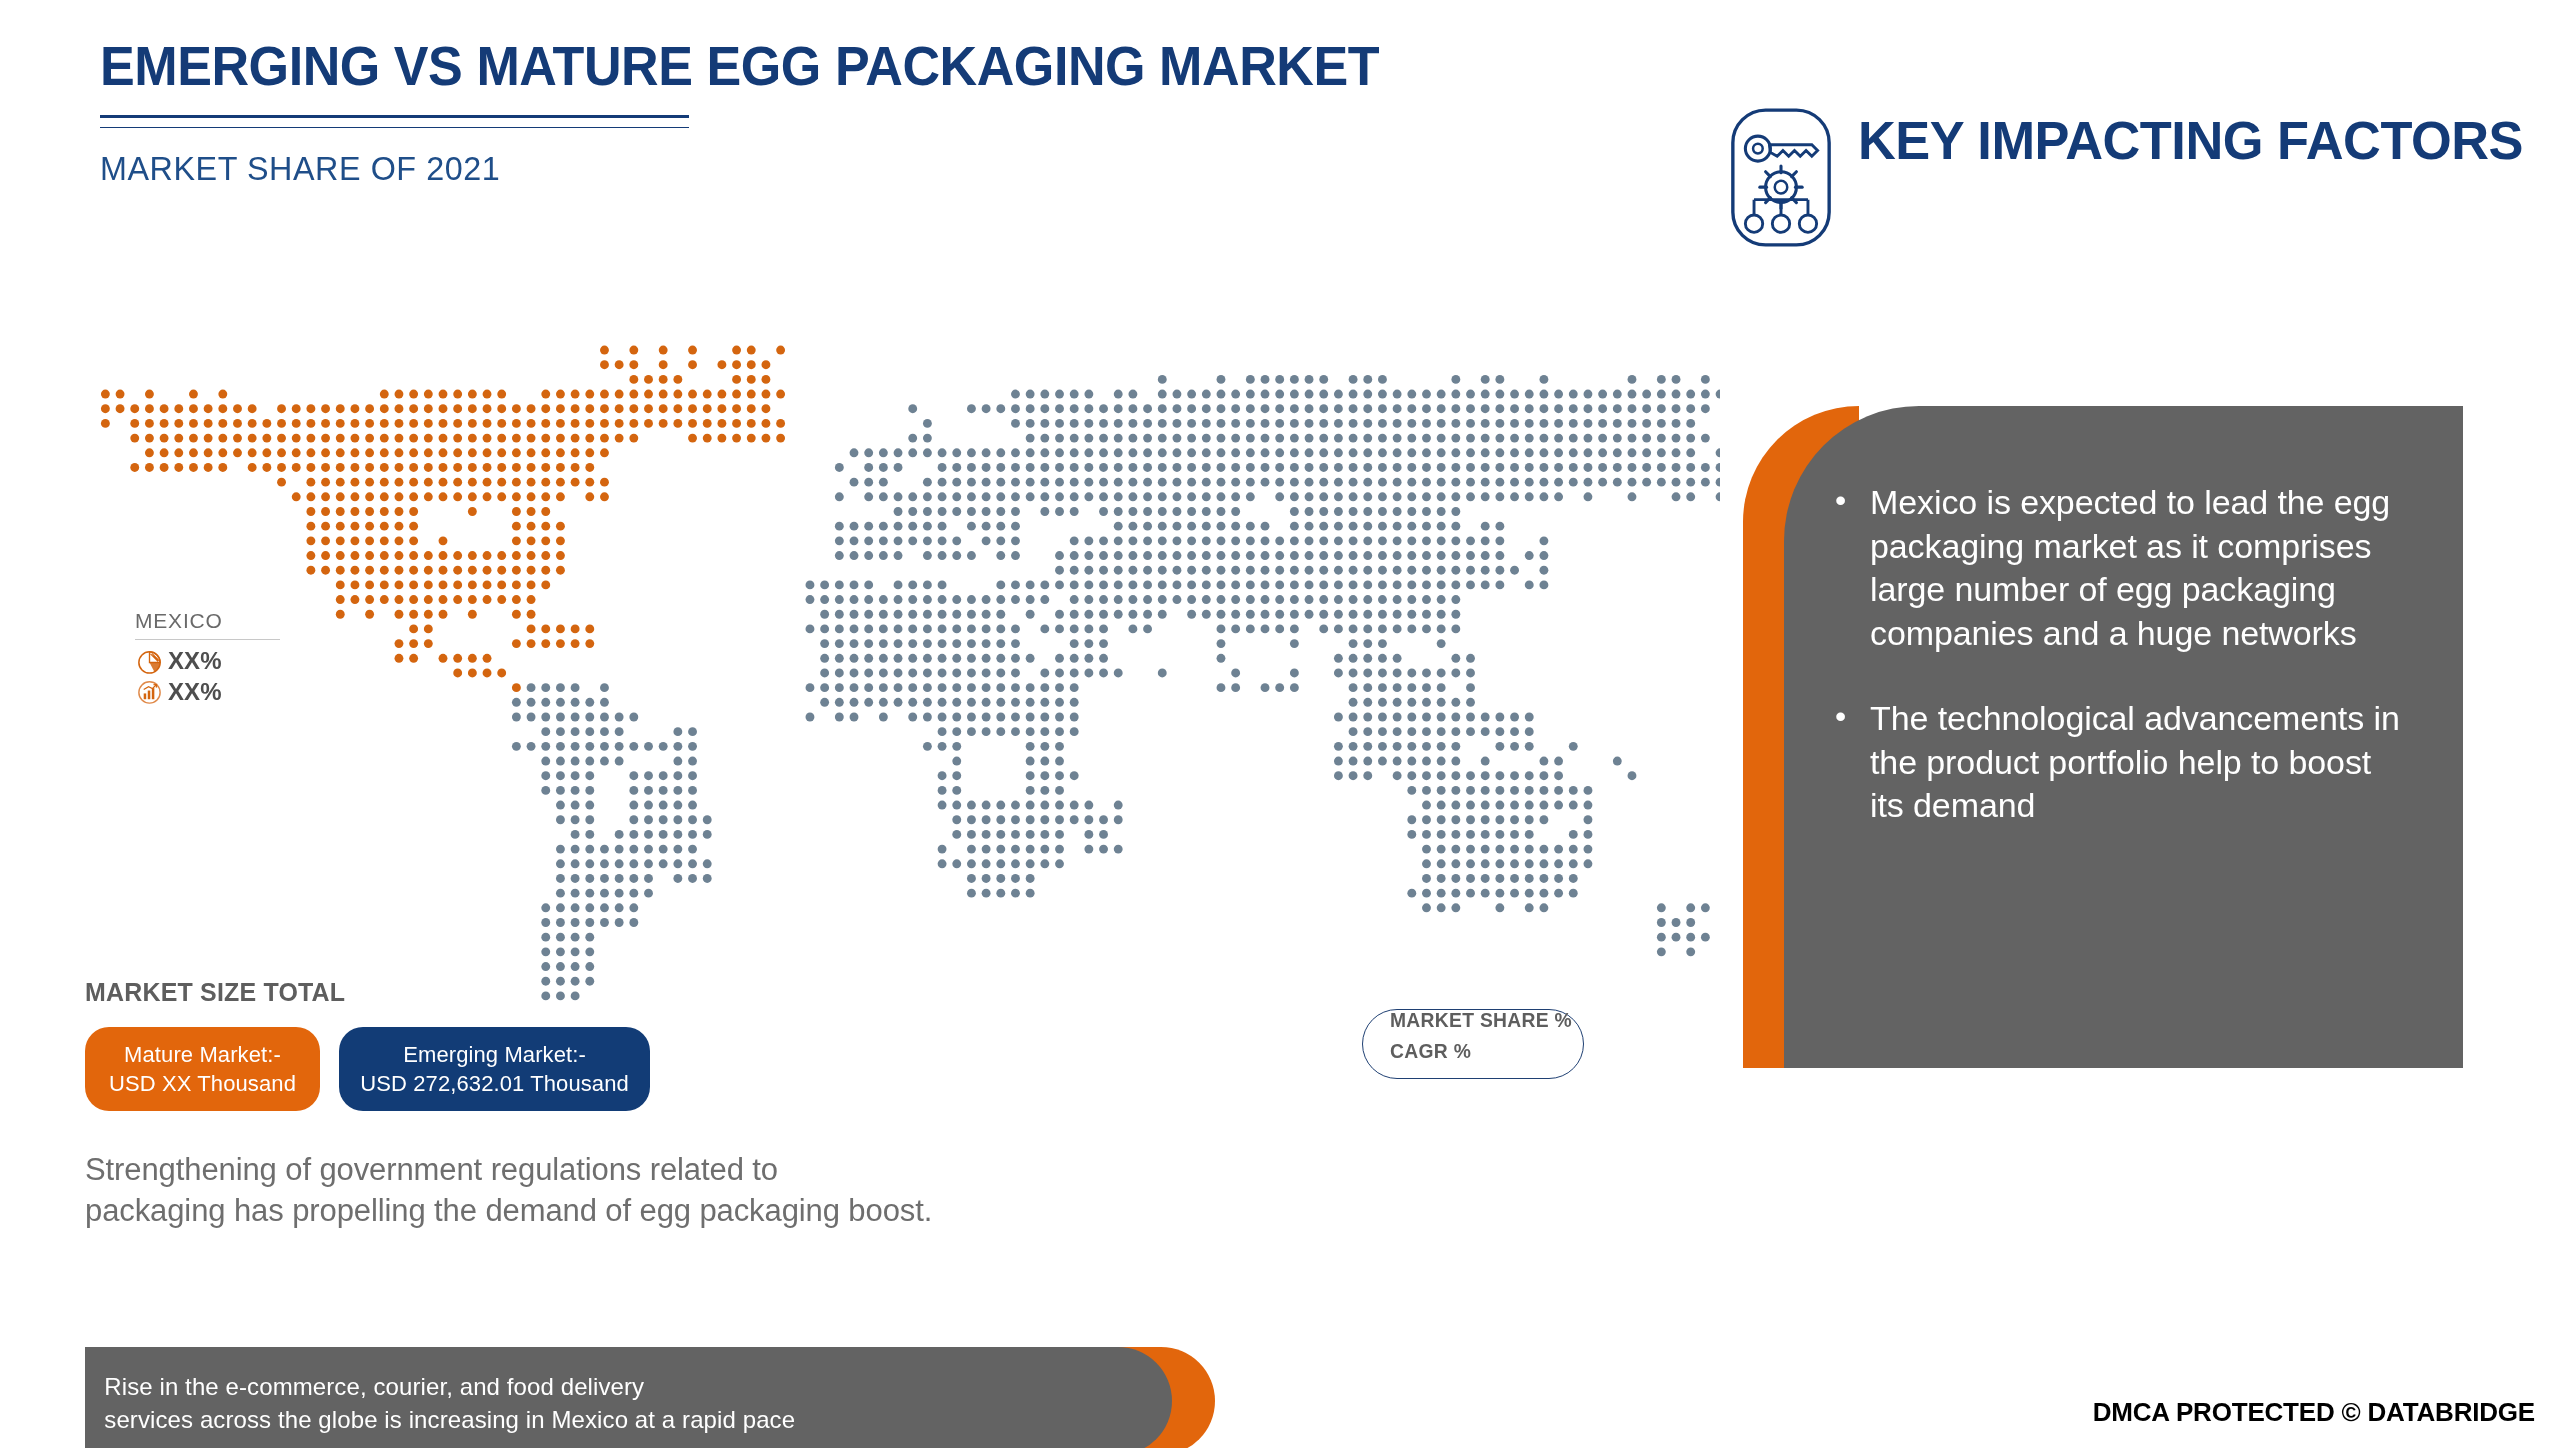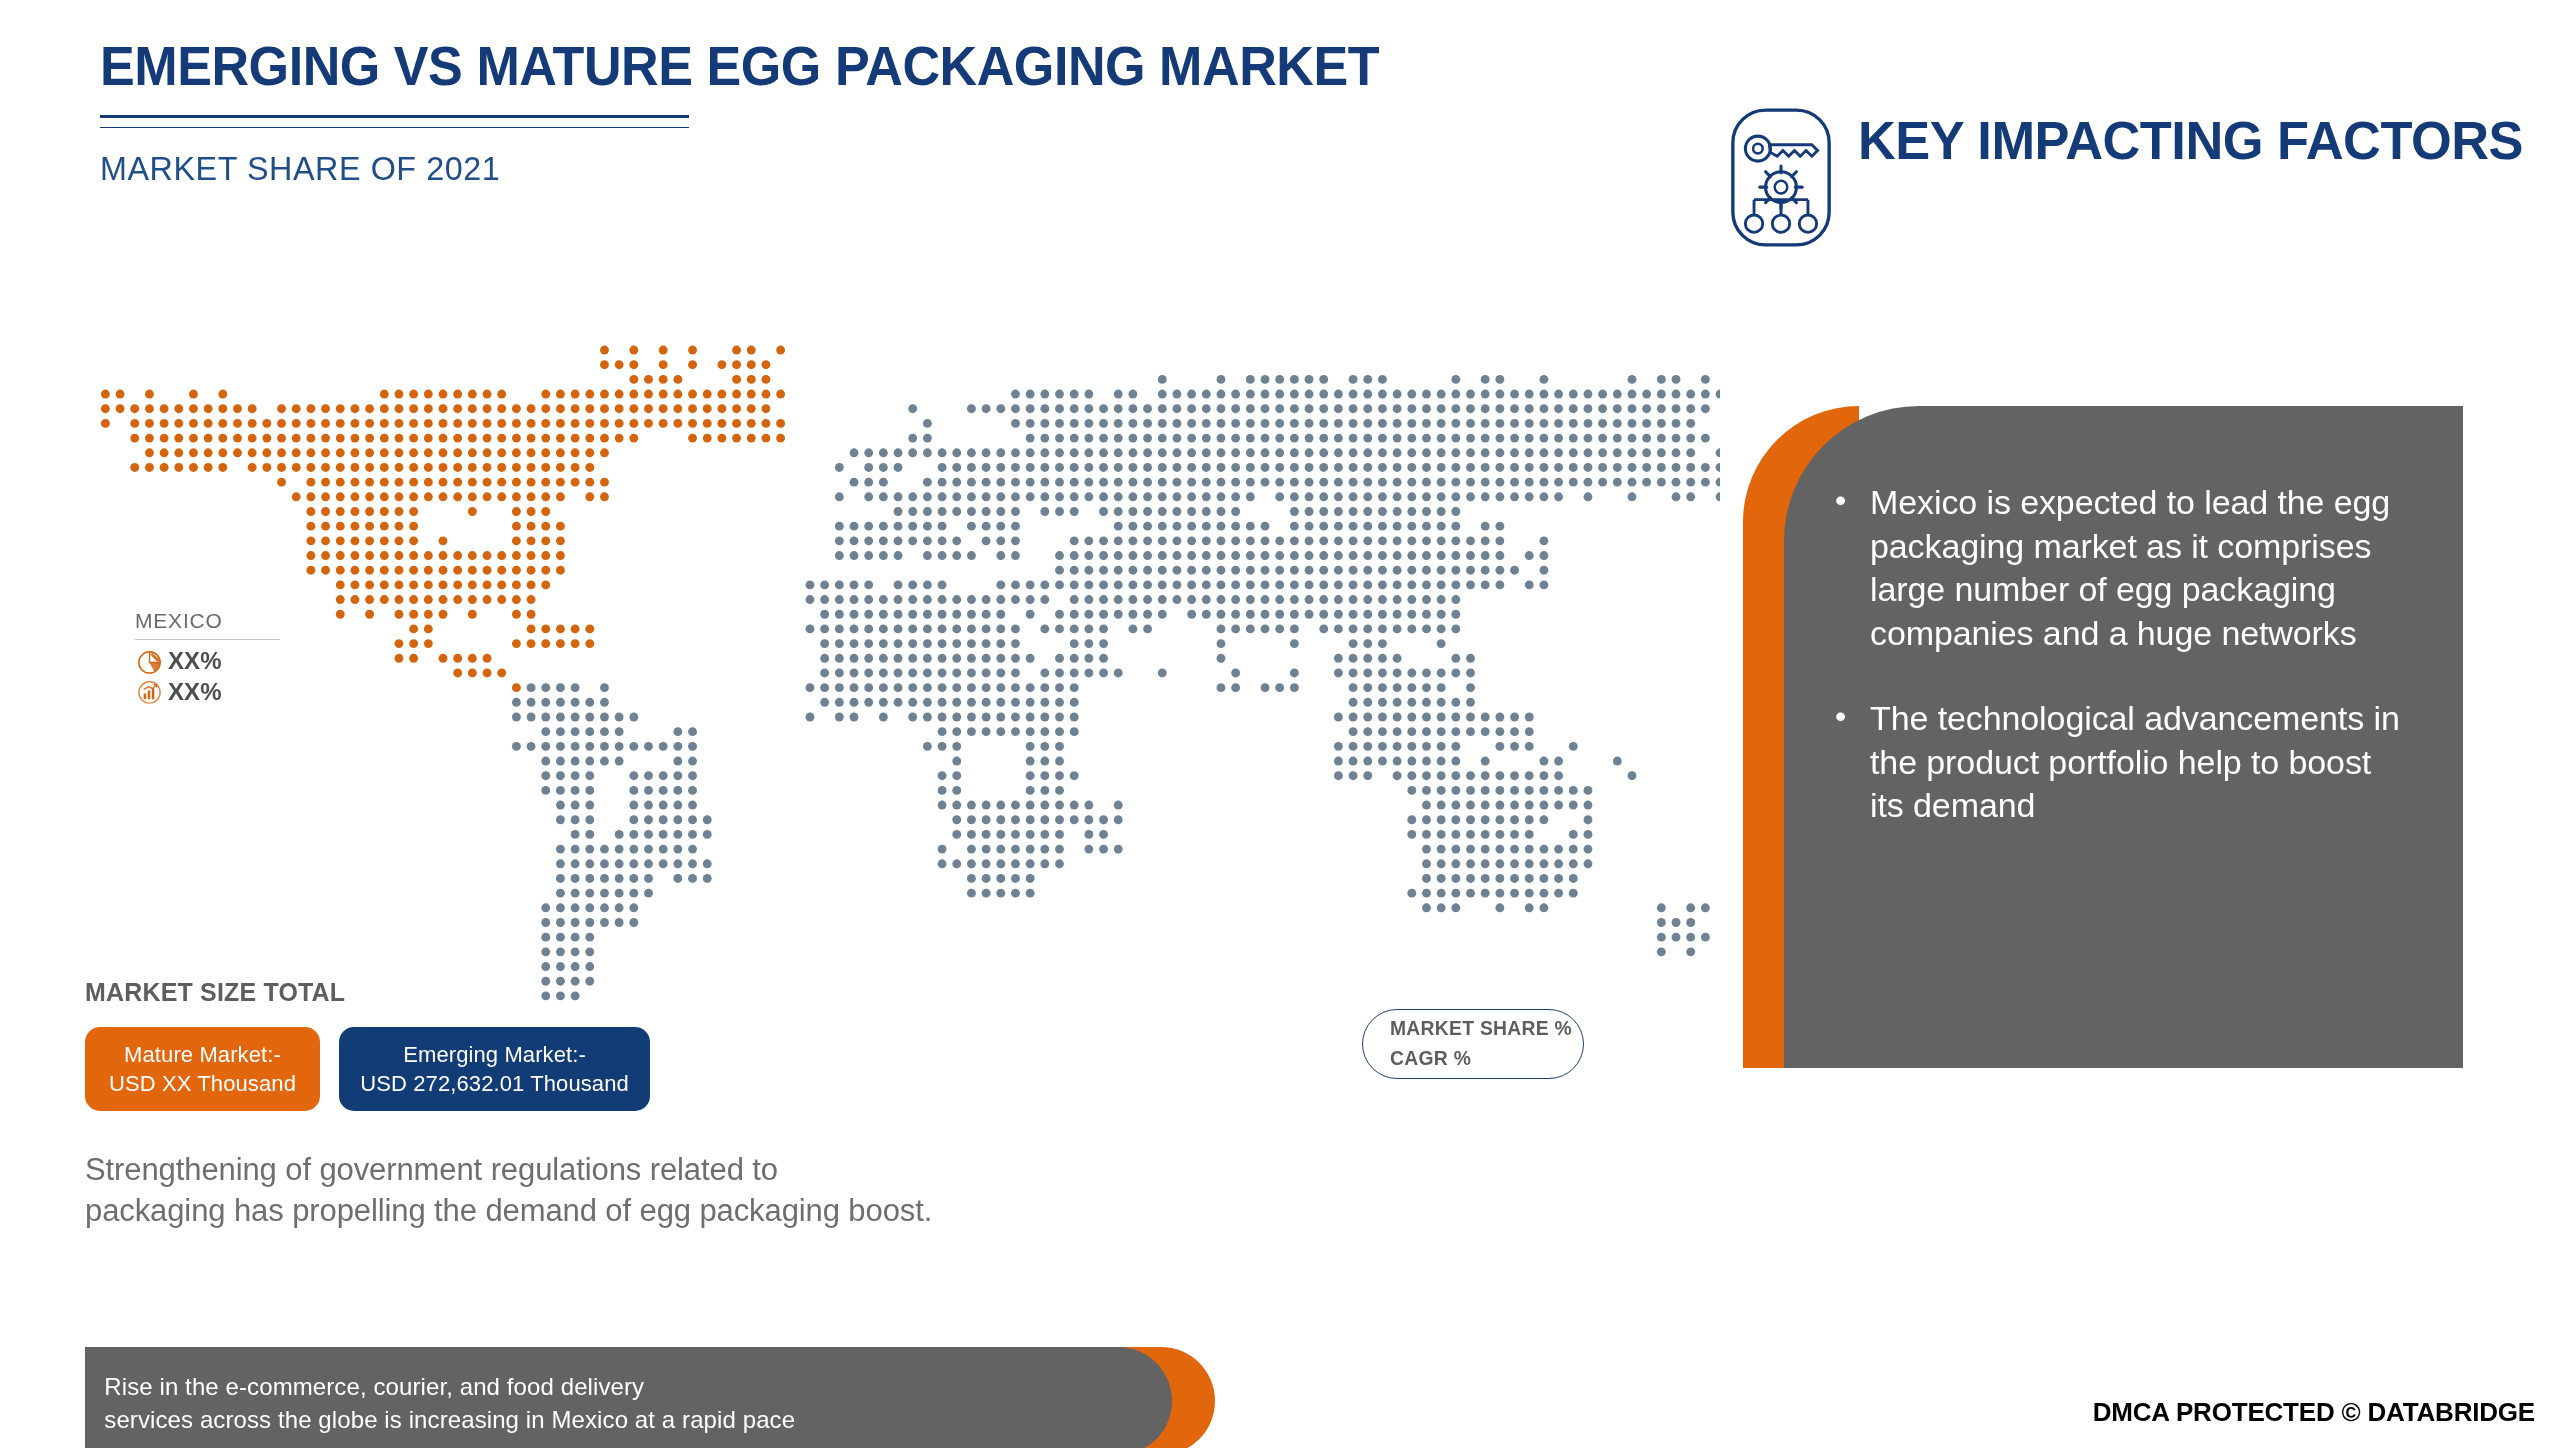--- a/index.html
+++ b/index.html
@@ -45,29 +45,29 @@
   #mexico-rule{width:145px;height:1px;background:#C8C8C8;margin:5.8px 0 6.8px 0;}
   .mx-row{display:flex;align-items:center;gap:3.9px;margin-top:1.9px;font-weight:bold;}
   .mx-ic{width:29px;height:29px;flex:0 0 auto;}
   .mx-val{font-size:24px;color:#4E4E4E;letter-spacing:0.2px;}
 
   
   #mst{position:absolute;left:85px;top:977px;}
   #mst-title{font-size:26px;font-weight:bold;color:#5E5E5E;letter-spacing:0.2px;
              transform:scaleX(0.96);transform-origin:left top;}
   #mst-pills{display:flex;gap:19.3px;margin-top:19.3px;}
-  .pill{border-radius:15px;padding:12.6px 21px;color:#ffffff;font-size:22px;
+  .pill{border-radius:24px;padding:12.6px 21px;color:#ffffff;font-size:22px;
         line-height:1.33;text-align:center;white-space:pre-line;letter-spacing:0.1px;}
   #pill-mature{background:#E2660C;min-width:193px;}
   #pill-emerging{background:#123C76;min-width:241px;}
 
   
   #legend-pill{position:absolute;left:1362px;top:1009px;width:222px;height:70px;
                border:1.9px solid #1F4073;border-radius:39px;
-               display:flex;flex-direction:column;justify-content:center;
+               display:flex;flex-direction:column;
                padding-left:27px;box-sizing:border-box;gap:8.7px;}
   .legend-line{font-size:19.3px;font-weight:bold;color:#5E5E5E;letter-spacing:0.3px;}
 
   
   #desc{position:absolute;left:85px;top:1149px;width:1352px;font-size:31px;
         line-height:1.33;color:#6E6E6E;white-space:pre-line;letter-spacing:-0.1px;}
 
   
   #banner-wrap{position:absolute;left:85px;top:1323px;width:1130px;height:108px;margin-top:24px;}
   #banner-accent{position:absolute;left:0;top:0;width:1130px;height:108px;

